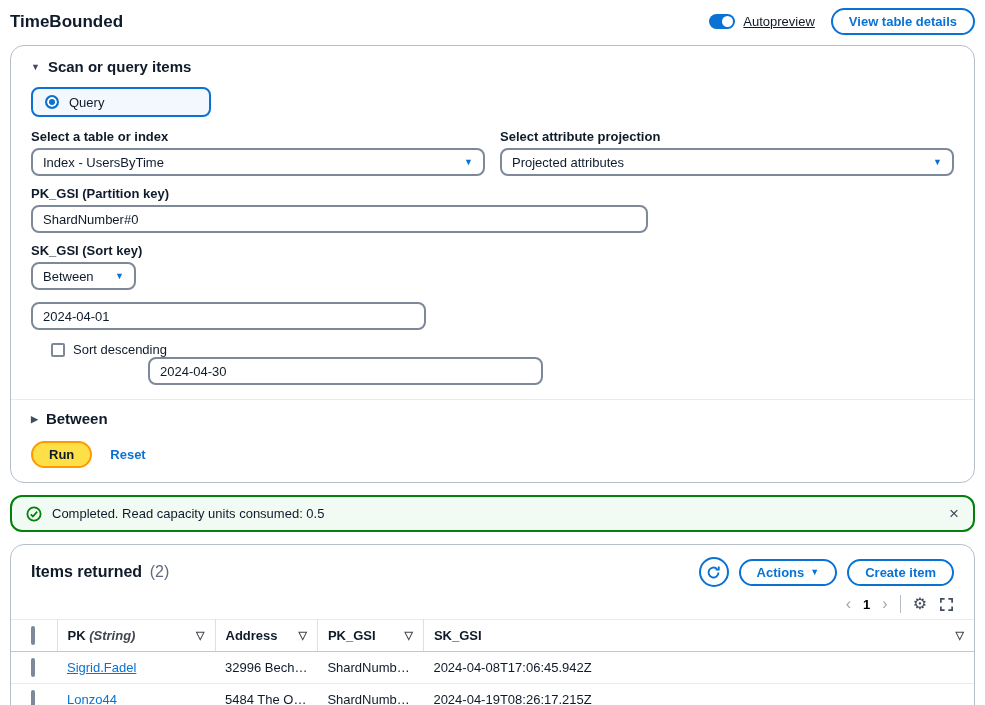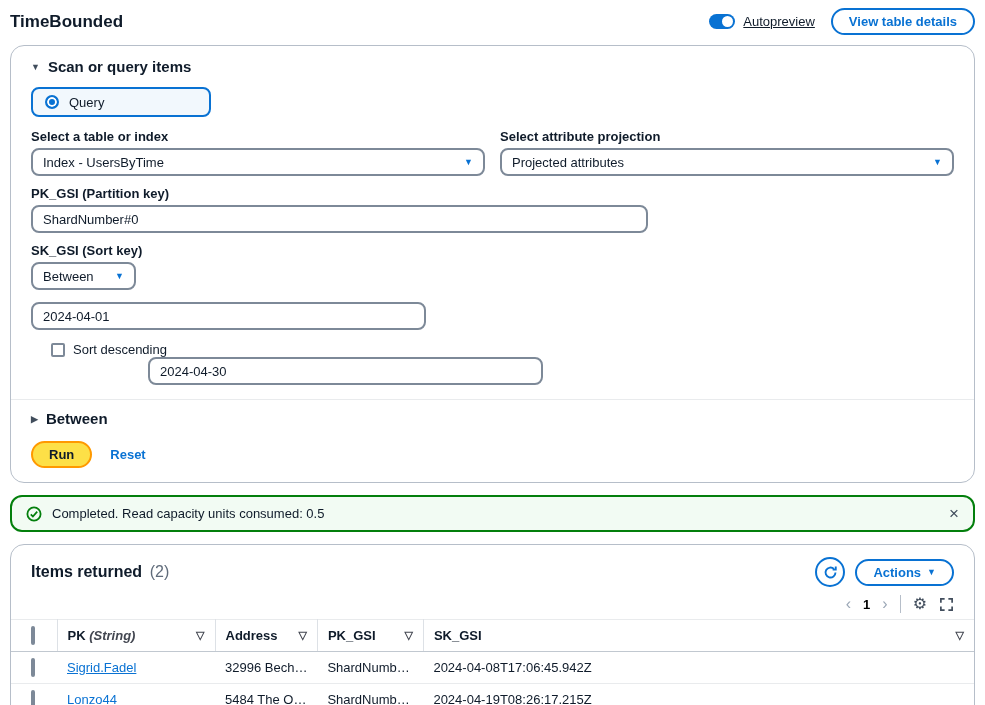--- a/index.html
+++ b/index.html
@@ -194,20 +194,21 @@
           <svg width="15" height="15" viewBox="0 0 16 16">
               <path d="M13.3 8a5.3 5.3 0 1 1-1.6-3.8" fill="none" stroke="#0972d3" stroke-width="2"></path>
               <path d="M13.6 1.6v3.3h-3.3" fill="none" stroke="#0972d3" stroke-width="2"></path>
             </svg>
         </span>
       </button>
       <button class="btn">
         <span>Actions</span>
         <span class="caret">▼</span>
       </button>
+      <button class="btn">Create item</button>
     </div>
   </div>
 
   <div class="pagination-row">
     <button class="page-chevron">‹</button>
     <button class="page-num">1</button>
     <button class="page-chevron">›</button>
     <span class="v-divider"></span>
     <button class="tool-icon">
         <span class="gear-glyph">⚙</span>

